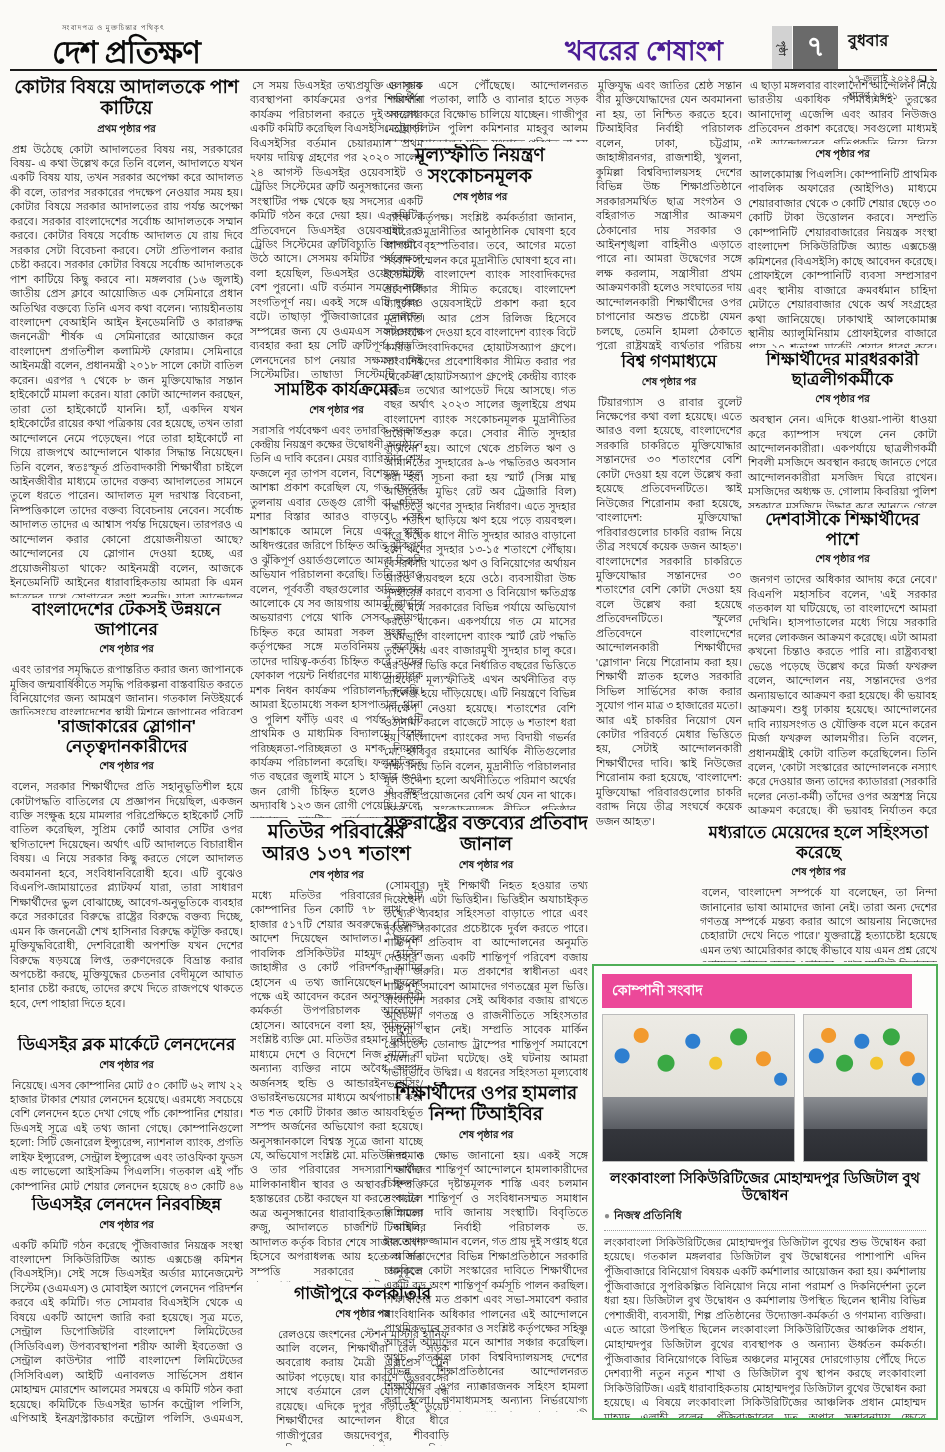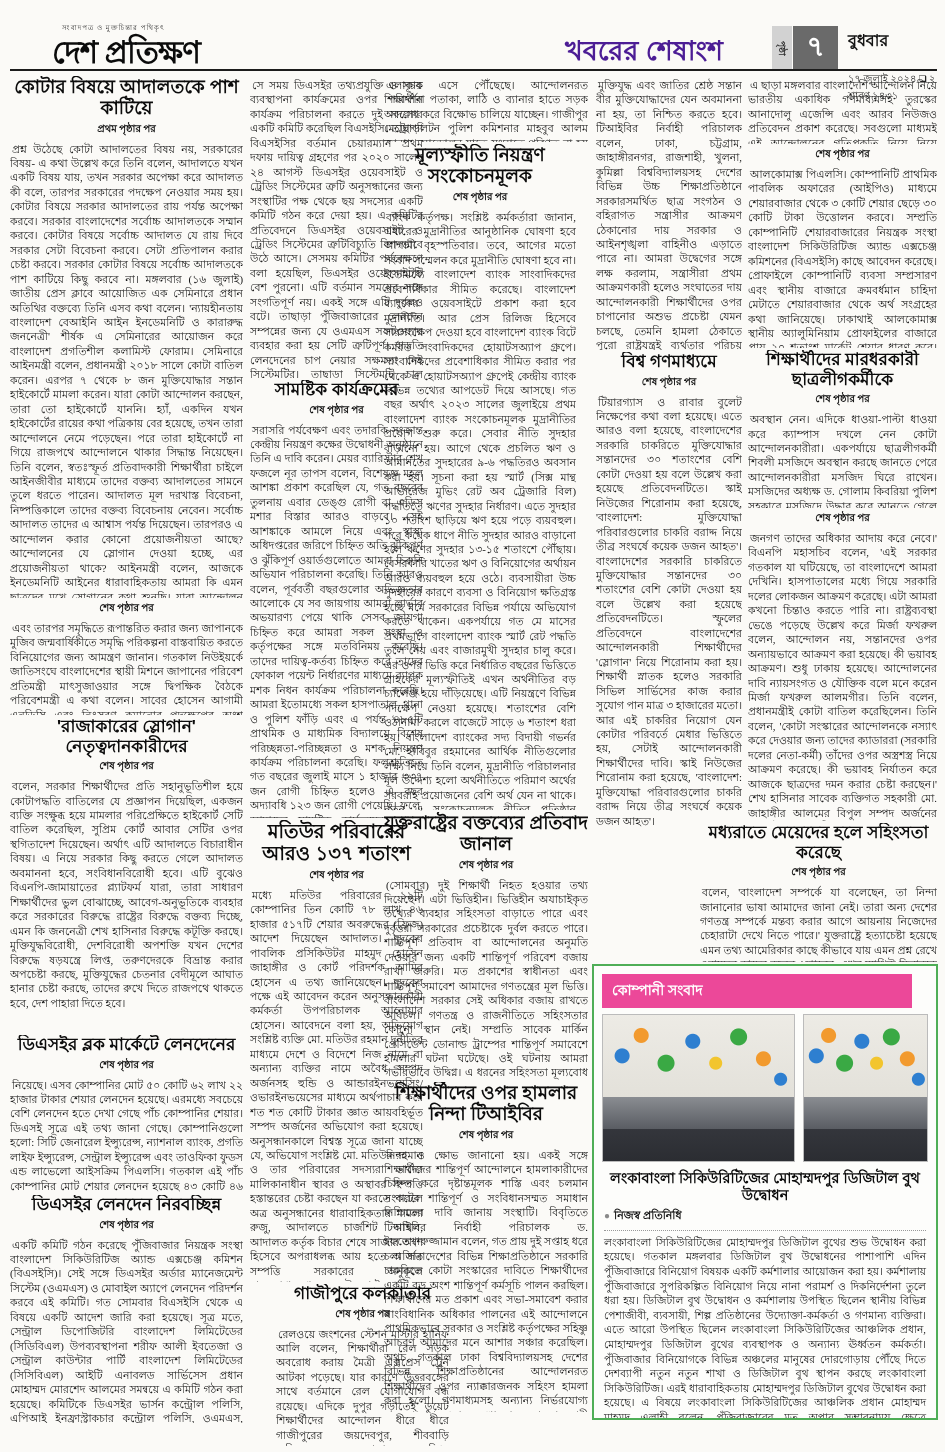--- a/index.html
+++ b/index.html
@@ -95,20 +95,21 @@
   <div class="hrule"></div>
 </header>
 
 <article class="blk" id="a1">
   <h2 class="h-big">কোটার বিষয়ে আদালতকে পাশ কাটিয়ে</h2>
   <div class="cont">প্রথম পৃষ্ঠার পর</div>
   <p class="body">প্রশ্ন উঠেছে কোটা আদালতের বিষয় নয়, সরকারের বিষয়- এ কথা উল্লেখ করে তিনি বলেন, আদালতে যখন একটি বিষয় যায়, তখন সরকার অপেক্ষা করে আদালত কী বলে, তারপর সরকারের পদক্ষেপ নেওয়ার সময় হয়। কোটার বিষয়ে সরকার আদালতের রায় পর্যন্ত অপেক্ষা করবে। সরকার বাংলাদেশের সর্বোচ্চ আদালতকে সম্মান করবে। কোটার বিষয়ে সর্বোচ্চ আদালত যে রায় দিবে সরকার সেটা বিবেচনা করবে। সেটা প্রতিপালন করার চেষ্টা করবে। সরকার কোটার বিষয়ে সর্বোচ্চ আদালতকে পাশ কাটিয়ে কিছু করবে না। মঙ্গলবার (১৬ জুলাই) জাতীয় প্রেস ক্লাবে আয়োজিত এক সেমিনারে প্রধান অতিথির বক্তব্যে তিনি এসব কথা বলেন। 'ন্যায়হীনতায় বাংলাদেশ বেআইনি আইন ইনডেমনিটি ও কারারুদ্ধ জননেত্রী' শীর্ষক এ সেমিনারের আয়োজন করে বাংলাদেশ প্রগতিশীল কলামিস্ট ফোরাম। সেমিনারে আইনমন্ত্রী বলেন, প্রধানমন্ত্রী ২০১৮ সালে কোটা বাতিল করেন। এরপর ৭ থেকে ৮ জন মুক্তিযোদ্ধার সন্তান হাইকোর্টে মামলা করেন। যারা কোটা আন্দোলন করছেন, তারা তো হাইকোর্টে যাননি। হ্যাঁ, একদিন যখন হাইকোর্টের রায়ের কথা পত্রিকায় বের হয়েছে, তখন তারা আন্দোলনে নেমে পড়েছেন। পরে তারা হাইকোর্টে না গিয়ে রাজপথে আন্দোলনে থাকার সিদ্ধান্ত নিয়েছেন। তিনি বলেন, স্বতঃস্ফূর্ত প্রতিবাদকারী শিক্ষার্থীরা চাইলে আইনজীবীর মাধ্যমে তাদের বক্তব্য আদালতের সামনে তুলে ধরতে পারেন। আদালত মূল দরখাস্ত বিবেচনা, নিষ্পত্তিকালে তাদের বক্তব্য বিবেচনায় নেবেন। সর্বোচ্চ আদালত তাদের এ আশ্বাস পর্যন্ত দিয়েছেন। তারপরও এ আন্দোলন করার কোনো প্রয়োজনীয়তা আছে? আন্দোলনের যে স্লোগান দেওয়া হচ্ছে, এর প্রয়োজনীয়তা থাকে? আইনমন্ত্রী বলেন, আজকে ইনডেমনিটি আইনের ধারাবাহিকতায় আমরা কি এমন ছাত্রদের মুখে স্লোগানের কথা শুনছি। যারা আন্দোলন করছেন, তারা যদি- আমি কে, তুমি কে, আমরা বাঙালি, আমরা মুক্তিযোদ্ধার সন্তান- বলতেন তাহলে আমি অবশ্যই বলতাম তারা সঠিক পথে আছেন। তিনি বলেন, যৌক্তিক কথা জননেত্রী শেখ হাসিনা শুনবে। জনগণের জন্য সেটা ভালো হয়, সেটা প্রধানমন্ত্রী করবেন। কিন্তু তার সরকার আদর্শ থেকে বিচ্যুত হবে না। সেই আদর্শ হলো- বাংলাদেশের জাতির পিতা বঙ্গবন্ধু শেখ মুজিবুর রহমান, সাম্প্রদায়িক সম্প্রীতি ও বীর মুক্তিযোদ্ধা, সর্বোপরি মুক্তিযুদ্ধ। সেমিনারে মূল প্রবন্ধ উপস্থাপন করেন প্রগতিশীল কলামিস্ট ফোরামের সাধারণ সম্পাদক অধ্যাপক ড. মিল্টন বিশ্বাস।</p>
 </article>
 
 <article class="blk" id="a2">
+  <h2>বাংলাদেশের টেকসই উন্নয়নে জাপানের</h2>
   <div class="cont">শেষ পৃষ্ঠার পর</div>
   <p class="body">এবং তারপর সমৃদ্ধিতে রূপান্তরিত করার জন্য জাপানকে মুজিব জন্মবার্ষিকীতে সমৃদ্ধি পরিকল্পনা বাস্তবায়িত করতে বিনিয়োগের জন্য আমন্ত্রণ জানান। গতকাল নিউইয়র্কে জাতিসংঘে বাংলাদেশের স্থায়ী মিশনে জাপানের পরিবেশ প্রতিমন্ত্রী মাৎসুজাওয়ার সঙ্গে দ্বিপক্ষিক বৈঠকে পরিবেশমন্ত্রী এ কথা বলেন। সাবের হোসেন আগামী এনডিসি এবং নিঃসরণ কমানোর পদক্ষেপের অংশ হিসেবে বাংলাদেশের মিথেন হ্রাস লক্ষ্য পূরণে জাপানের সহায়তা কামনা করেন। মন্ত্রী গবেষণা, জ্ঞান ভাগাভাগি এবং সক্ষমতা বৃদ্ধিতে সহায়তা কামনা করেন। তিনি প্রস্তাব করেন যে, পরিবেশ অধিদপ্তরের অধীনে সক্ষমতা বৃদ্ধির ওপর জোর দিয়ে জয়েন্ট ক্রেডিটিং মেকানিজমের মাধ্যমে জাপান ও বাংলাদেশের মধ্যে সহযোগিতা বাড়ানো যেতে পারে। প্রতিমন্ত্রী তাকিসাওয়া এশিয়া প্যাসিফিক ক্লাইমেট চেঞ্জ আডাপ্টেশন ইনফরমেশন প্ল্যাটফর্মের (এপি-প্লাট) মাধ্যমে বাংলাদেশ ও জাপানের মধ্যে বিদ্যমান সহযোগিতার কথা উল্লেখ করেন। তিনি বর্জ্য ব্যবস্থাপনার জন্য নতুন প্রযুক্তির কথাও উল্লেখ করেন, যা বাংলাদেশ ও জাপানের মধ্যে সহযোগিতার একটি গুরুত্বপূর্ণ ক্ষেত্র হতে পারে।</p>
 </article>
 
 <article class="blk" id="a3">
   <h2>'রাজাকারের স্লোগান' নেতৃত্বদানকারীদের</h2>
   <div class="cont">শেষ পৃষ্ঠার পর</div>
   <p class="body">বলেন, সরকার শিক্ষার্থীদের প্রতি সহানুভূতিশীল হয়ে কোটাপদ্ধতি বাতিলের যে প্রজ্ঞাপন দিয়েছিল, একজন ব্যক্তি সংক্ষুব্ধ হয়ে মামলার পরিপ্রেক্ষিতে হাইকোর্ট সেটি বাতিল করেছিল, সুপ্রিম কোর্ট আবার সেটির ওপর স্থগিতাদেশ দিয়েছেন। অর্থাৎ এটি আদালতে বিচারাধীন বিষয়। এ নিয়ে সরকার কিছু করতে গেলে আদালত অবমাননা হবে, সংবিধানবিরোধী হবে। এটি বুঝেও বিএনপি-জামায়াতের প্ল্যাটফর্ম যারা, তারা সাধারণ শিক্ষার্থীদের ভুল বোঝাচ্ছে, আবেগ-অনুভূতিকে ব্যবহার করে সরকারের বিরুদ্ধে রাষ্ট্রের বিরুদ্ধে বক্তব্য দিচ্ছে, এমন কি জননেত্রী শেখ হাসিনার বিরুদ্ধে কটূক্তি করছে। মুক্তিযুদ্ধবিরোধী, দেশবিরোধী অপশক্তি যখন দেশের বিরুদ্ধে ষড়যন্ত্রে লিপ্ত, তরুণদেরকে বিভ্রান্ত করার অপচেষ্টা করছে, মুক্তিযুদ্ধের চেতনার বেদীমূলে আঘাত হানার চেষ্টা করছে, তাদের রুখে দিতে রাজপথে থাকতে হবে, দেশ পাহারা দিতে হবে।</p>
 </article>
 
@@ -187,20 +188,21 @@
   <p class="body">আলকোমাক্স পিএলসি। কোম্পানিটি প্রাথমিক পাবলিক অফারের (আইপিও) মাধ্যমে শেয়ারবাজার থেকে ৩ কোটি শেয়ার ছেড়ে ৩০ কোটি টাকা উত্তোলন করবে। সম্প্রতি কোম্পানিটি শেয়ারবাজারের নিয়ন্ত্রক সংস্থা বাংলাদেশ সিকিউরিটিজ অ্যান্ড এক্সচেঞ্জ কমিশনের (বিএসইসি) কাছে আবেদন করেছে। প্রোফাইলে কোম্পানিটি ব্যবসা সম্প্রসারণ এবং স্থানীয় বাজারে ক্রমবর্ধমান চাহিদা মেটাতে শেয়ারবাজার থেকে অর্থ সংগ্রহের কথা জানিয়েছে। ঢাকাথাই আলকোমাক্স স্থানীয় অ্যালুমিনিয়াম প্রোফাইলের বাজারে প্রায় ২০ শতাংশ মার্কেট শেয়ার ধারণ করে। কোম্পানির লক্ষ্য হলো উচ্চ মানের পণ্য প্রবর্তনের মাধ্যমে বাজারের অংশীদারত্ব ও ক্রমবর্ধমান চাহিদাকে পুঁজি করা। আর্থিক প্রতিবেদনে জানিয়েছে, ২০২৩ সালের জুলাই-ডিসেম্বর পর্যন্ত কোম্পানিটি ২৬৩ কোটি ৯৬ লাখ টাকা আয় করেছে। আগের বছরের একই সময়ে ছিল ১৯৩ কোটি ০৯ লাখ টাকা। আলোচ্য বছরে কর-পরবর্তী নিট মুনাফা ১৬ শতাংশ বৃদ্ধি পেয়ে ৫ কোটি ৩৩ লাখ টাকা থেকে বেড়ে ৭ কোটি ৩৫ লাখ টাকা হয়েছে। এই সময়ে কোম্পানিটির শেয়ার প্রতি আয় ছিল ৫৫ পয়সা এবং শেয়ার প্রতি নিট সম্পদের মূল্য ছিল ১১ টাকা ৩২ পয়সা। ঢাকাথাই আলকোমাক্স পিএলসির ইস্যু ব্যবস্থাপকের দায়িত্ব পালন করছে প্রাইম ব্যাংক ইনভেস্টমেন্ট লিমিটেড।</p>
 </article>
 
 <article class="blk" id="e3">
   <h2>শিক্ষার্থীদের মারধরকারী ছাত্রলীগকর্মীকে</h2>
   <div class="cont">শেষ পৃষ্ঠার পর</div>
   <p class="body">অবস্থান নেন। এদিকে ধাওয়া-পাল্টা ধাওয়া করে ক্যাম্পাস দখলে নেন কোটা আন্দোলনকারীরা। একপর্যায়ে ছাত্রলীগকর্মী শিবলী মসজিদে অবস্থান করছে জানতে পেরে আন্দোলনকারীরা মসজিদ ঘিরে রাখেন। মসজিদের অধ্যক্ষ ড. গোলাম কিবরিয়া পুলিশ সহকারে মসজিদে উদ্ধার করে আনতে গেলে শিক্ষার্থীরা হামলাকারীর কান ধরে ওঠবস ও ক্ষমা চাইতে বলেন। কিন্তু তা না করায় তারা শিবলীকে মারধর করেন। এতে তার মাথা ফেটে যায়। কয়েকজন পুলিশ সদস্যও আহত হন। পরে পুলিশ আহতকে উদ্ধার করে হাসপাতালে পাঠায়। শিক্ষার্থীরা বলেন, ওই ছাত্রলীগকর্মী সকালে আমাদের ওপর হামলা করেন। ওরা সন্ত্রাসী। ওরা আমাদের অহিংস আন্দোলনে অস্ত্রসহ আমাদের ওপর যারা আঘাত হানবে তাদের উচিত জবাব দেওয়া হবে। বরিশাল মেট্রোপলিটন পুলিশের (বিএমপি) উপ-কমিশনার ভূঞা বলেন, পরিস্থিতি নিয়ন্ত্রণে আমরা ধৈর্যের পরিচয় দিয়ে সকলকে শান্ত থাকার অনুরোধ করছি।</p>
 </article>
 
 <article class="blk" id="e4">
+  <h2>দেশবাসীকে শিক্ষার্থীদের পাশে</h2>
   <div class="cont">শেষ পৃষ্ঠার পর</div>
   <p class="body">জনগণ তাদের অধিকার আদায় করে নেবে।' বিএনপি মহাসচিব বলেন, 'এই সরকার গতকাল যা ঘটিয়েছে, তা বাংলাদেশে আমরা দেখিনি। হাসপাতালের মধ্যে গিয়ে সরকারি দলের লোকজন আক্রমণ করেছে। এটা আমরা কখনো চিন্তাও করতে পারি না। রাষ্ট্রব্যবস্থা ভেঙে পড়েছে উল্লেখ করে মির্জা ফখরুল বলেন, আন্দোলন নয়, সন্তানদের ওপর অন্যায়ভাবে আক্রমণ করা হয়েছে। কী ভয়াবহ আক্রমণ। শুধু ঢাকায় হয়েছে। আন্দোলনের দাবি ন্যায়সংগত ও যৌক্তিক বলে মনে করেন মির্জা ফখরুল আলমগীর। তিনি বলেন, প্রধানমন্ত্রীই কোটা বাতিল করেছিলেন। তিনি বলেন, 'কোটা সংস্কারের আন্দোলনকে নস্যাৎ করে দেওয়ার জন্য তাদের ক্যাডাররা (সরকারি দলের নেতা-কর্মী) তাঁদের ওপর অস্ত্রশস্ত্র নিয়ে আক্রমণ করেছে। কী ভয়াবহ নির্যাতন করে আজকে ছাত্রদের দমন করার চেষ্টা করছেন।' শেখ হাসিনার সাবেক ব্যক্তিগত সহকারী মো. জাহাঙ্গীর আলমের বিপুল সম্পদ অর্জনের বিষয়টি প্রধানমন্ত্রী এত দিন না পেয়ে থাকলেন, সেই প্রশ্ন তুলেছেন বিএনপির মহাসচিব। সংকটকে পাশ কাটানোর জন্য সরকার একটার পর একটা ঘটনা জনগণের দৃষ্টিকে অন্য দিকে নেওয়ার চেষ্টা করছে বলেও মনে করেন। দেশ কঠিন সময় অতিক্রম করছে উল্লেখ করে মির্জা ফখরুল বলেন, এই সময়ে রুখে দাঁড়াতে না পারলে দেশ ও জাতির অস্তিত্ব বিপন্ন হয়ে যাবে। আওয়ামী লীগ এখন আর সেই আওয়ামী লীগ নেই। আওয়ামী লীগ একটি ফ্যাসিস্ট তন্ত্রের রাজনৈতিক দলে পরিণত হয়েছে। আওয়ামী লীগ এখন নির্ভরশীল হয়ে পড়েছে আমলাদের ওপর এবং তাদের দলীয় বাহিনীর ওপর। এ আলোচনা সভায় আরও বক্তব্য দেন জাতীয় পার্টির চেয়ারম্যান মোস্তফা জামাল হায়দার, নাগরিক ঐক্যের মাহমুদুর রহমান (মান্না), রাষ্ট্র সংস্কার আন্দোলনের প্রধান সমন্বয়ক, বিএনপির ভাইস চেয়ারম্যান বরকতউল্লা বুলু, বিএনপি নেতা খান প্রমুখ। সভার সভাপতিত্ব করেন ভাসানী অনুসারী পরিষদের আহ্বায়ক শেখ রফিকুল ইসলাম। সভায় সভাপতিত্ব করেন ভাসানী পরিষদের সদস্যসচিব আবু ইউসুফ।</p>
 </article>
 
 <article class="blk" id="e5">
   <h2>মধ্যরাতে মেয়েদের হলে সহিংসতা করেছে</h2>
   <div class="cont">শেষ পৃষ্ঠার পর</div>
   <p class="body">বলেন, 'বাংলাদেশ সম্পর্কে যা বলেছেন, তা নিন্দা জানানোর ভাষা আমাদের জানা নেই। তারা অন্য দেশের গণতন্ত্র সম্পর্কে মন্তব্য করার আগে আয়নায় নিজেদের চেহারাটা দেখে নিতে পারে।' যুক্তরাষ্ট্রে হত্যাচেষ্টা হয়েছে এমন তথ্য আমেরিকার কাছে কীভাবে যায় এমন প্রশ্ন রেখে ওবায়দুল কাদের বলেন, 'শোনেন, এখন ম্যাথিউ মিলারকে জিজ্ঞেস করেন কীভাবে তথ্য পেল। এ প্রশ্নটা তাদের করেন। এসব আজগুবি তথ্য তারা কোথা থেকে পেল?' আলোচনায় আরও উপস্থিত ছিলেন আওয়ামী লীগের সদস্য আব্দুর রাজ্জাক, জাহাঙ্গীর কবির নানক, যুগ্ম-সম্পাদক মাহবুবউল আলম হানিফ, আ ফ ম বাহাউদ্দীন নাছিম, প্রচার সম্পাদক বিএম মোজাম্মেল হক, মির্জা আজম, এসএম কামাল হোসেন, সুজিত রায় নন্দী, দপ্তর সম্পাদক বিপ্লব বড়ুয়া, শিক্ষা বিষয়ক সম্পাদক আব্দুস সবুর প্রমুখ।</p>
 </article>
 

